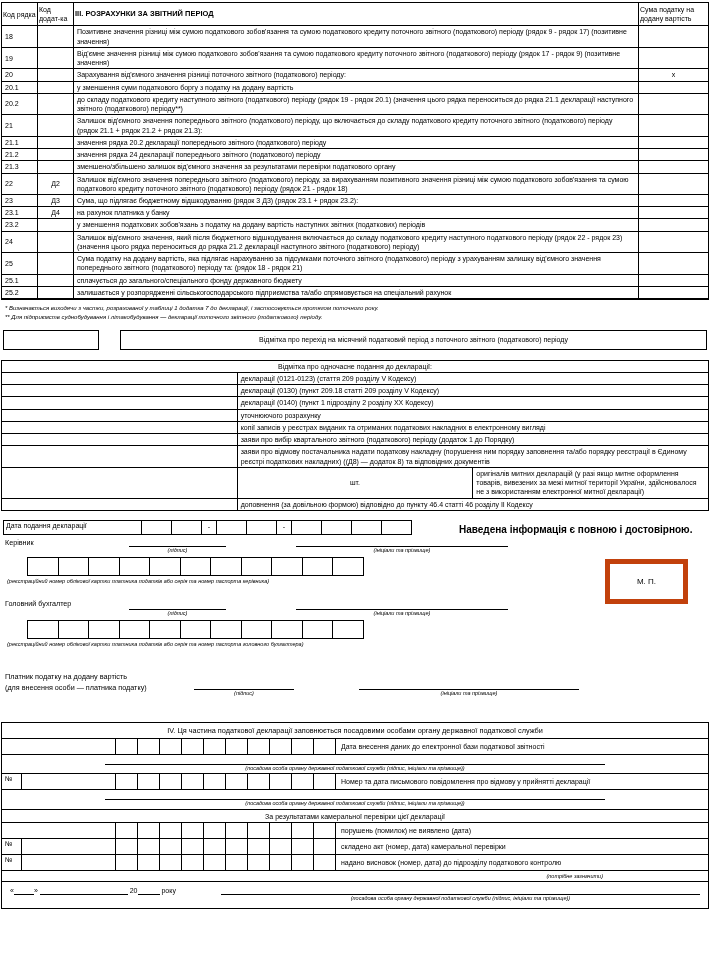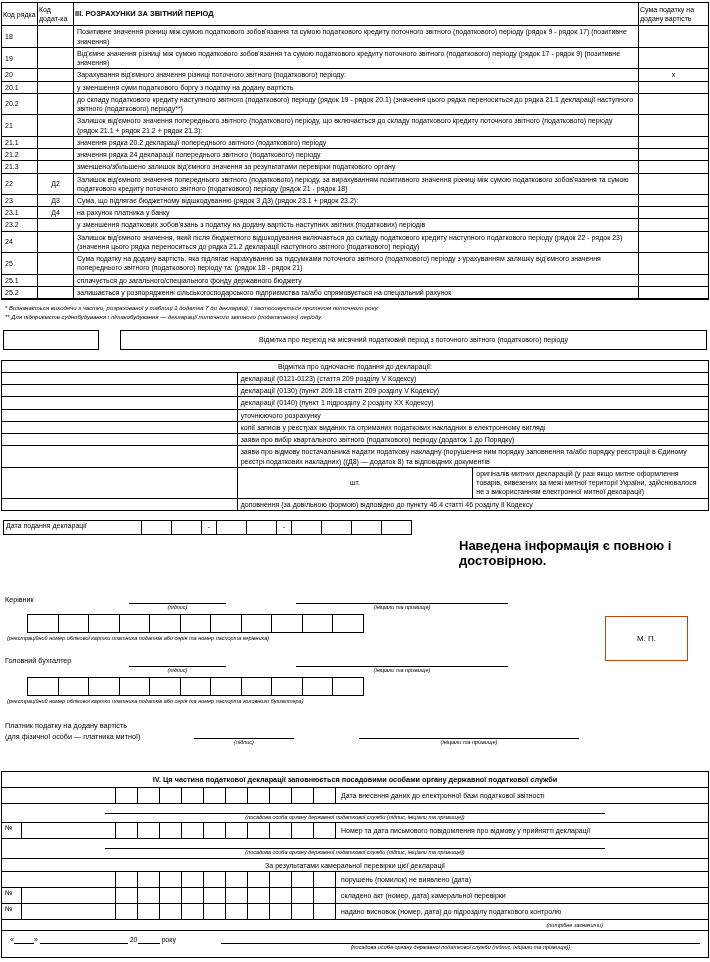--- a/index.html
+++ b/index.html
@@ -24,35 +24,35 @@
   .att-first{width:100px}
   .att-sht{width:85px;text-align:center}
   .att-title{text-align:center}
   
   .subm{display:flex;align-items:flex-start;margin:9px 0 0 2px}
   .drow{display:flex}
   .dcell{border:1px solid #000;height:15px;padding:1px 2px}
   .dlabel{width:139px}
   .dbox{width:31px;margin-left:-1px;text-align:center}
   .ddot{width:16px;margin-left:-1px;text-align:center;font-weight:bold}
-  .assure{font-weight:bold;margin-left:47px;margin-top:18px;font-size:13px}
-  
-  .sig-area{position:relative;height:125px;margin-top:24px}
-  .payer-area{position:relative;height:44px;margin-top:2px}
+  .assure{font-weight:bold;margin-left:47px;margin-top:4px;font-size:10px}
+  
+  .sig-area{position:relative;height:125px;margin-top:0}
+  .payer-area{position:relative;height:44px;margin-top:10px}
   .slabel{position:absolute;font-size:7.2px}
   .field{position:absolute;display:flex;flex-direction:column}
   .field .ln{border-bottom:1px solid #000;height:10px}
   .cap{font-size:5.5px;font-style:italic;text-align:center;line-height:1.4}
   .regrow{position:absolute;display:flex}
   .regrow .bx{width:31.5px;height:19px;border:1px solid #000;margin-left:-1px}
   .regcap{position:absolute;font-size:5.5px;font-style:italic}
-  .stamp{position:absolute;left:604px;top:24px;width:83px;height:45px;border:1px solid #c2410c;display:flex;align-items:center;justify-content:center;font-size:8px}
+  .stamp{position:absolute;left:604px;top:24px;width:83px;height:45px;border:5px solid #c2410c;display:flex;align-items:center;justify-content:center;font-size:8px}
   
   .s4{border:1px solid #000;margin-top:8px}
-  .s4-title{border-bottom:1px solid #000;text-align:center;font-weight:bold;font-size:7.3px;padding:3px 2px}
+  .s4-title{border-bottom:1px solid #000;text-align:center;font-weight:normal;font-size:7.3px;padding:3px 2px}
   .s4-row{display:flex;border-bottom:1px solid #000;align-items:stretch;height:16px}
   .sp113{width:113px}
   .no-cell{width:20px;border-right:1px solid #000;padding:1px 3px}
   .wide-cell{width:93px;border-right:0}
   .b10{display:flex}
   .b10 .bx{width:22px;border-left:1px solid #000}
   .s4-lbl{flex:1;padding:2px 5px;border-left:1px solid #000;display:flex;align-items:center}
   .s4-sig{border-bottom:1px solid #000;padding:4px 0 1px;text-align:center}
   .s4-sig .line{width:500px;margin:0 auto;border-bottom:1px solid #000;height:6px}
   .s4-center{border-bottom:1px solid #000;text-align:center;padding:2.5px 0}
@@ -299,21 +299,21 @@
     </div>
   <div class="regcap" style="left:6px;top:106px">(реєстраційний номер облікової картки платника податків або серія та номер паспорта головного бухгалтера)</div>
 
   <div class="stamp">
       <span>М. П.</span>
     </div>
 </div>
 
 <div class="payer-area">
   <div class="slabel" style="left:4px;top:2px;font-size:7.3px">Платник податку на додану вартість</div>
-  <div class="slabel" style="left:4px;top:13px">(для фізичної особи — платника митної)</div>
+  <div class="slabel" style="left:4px;top:13px">(для внесення особи — платника податку)</div>
   <div class="field" style="left:193px;top:10px;width:100px">
       <span class="ln"></span>
       <span class="cap">(підпис)</span>
     </div>
   <div class="field" style="left:358px;top:10px;width:220px">
       <span class="ln"></span>
       <span class="cap">(ініціали та прізвище)</span>
     </div>
 </div>
 

